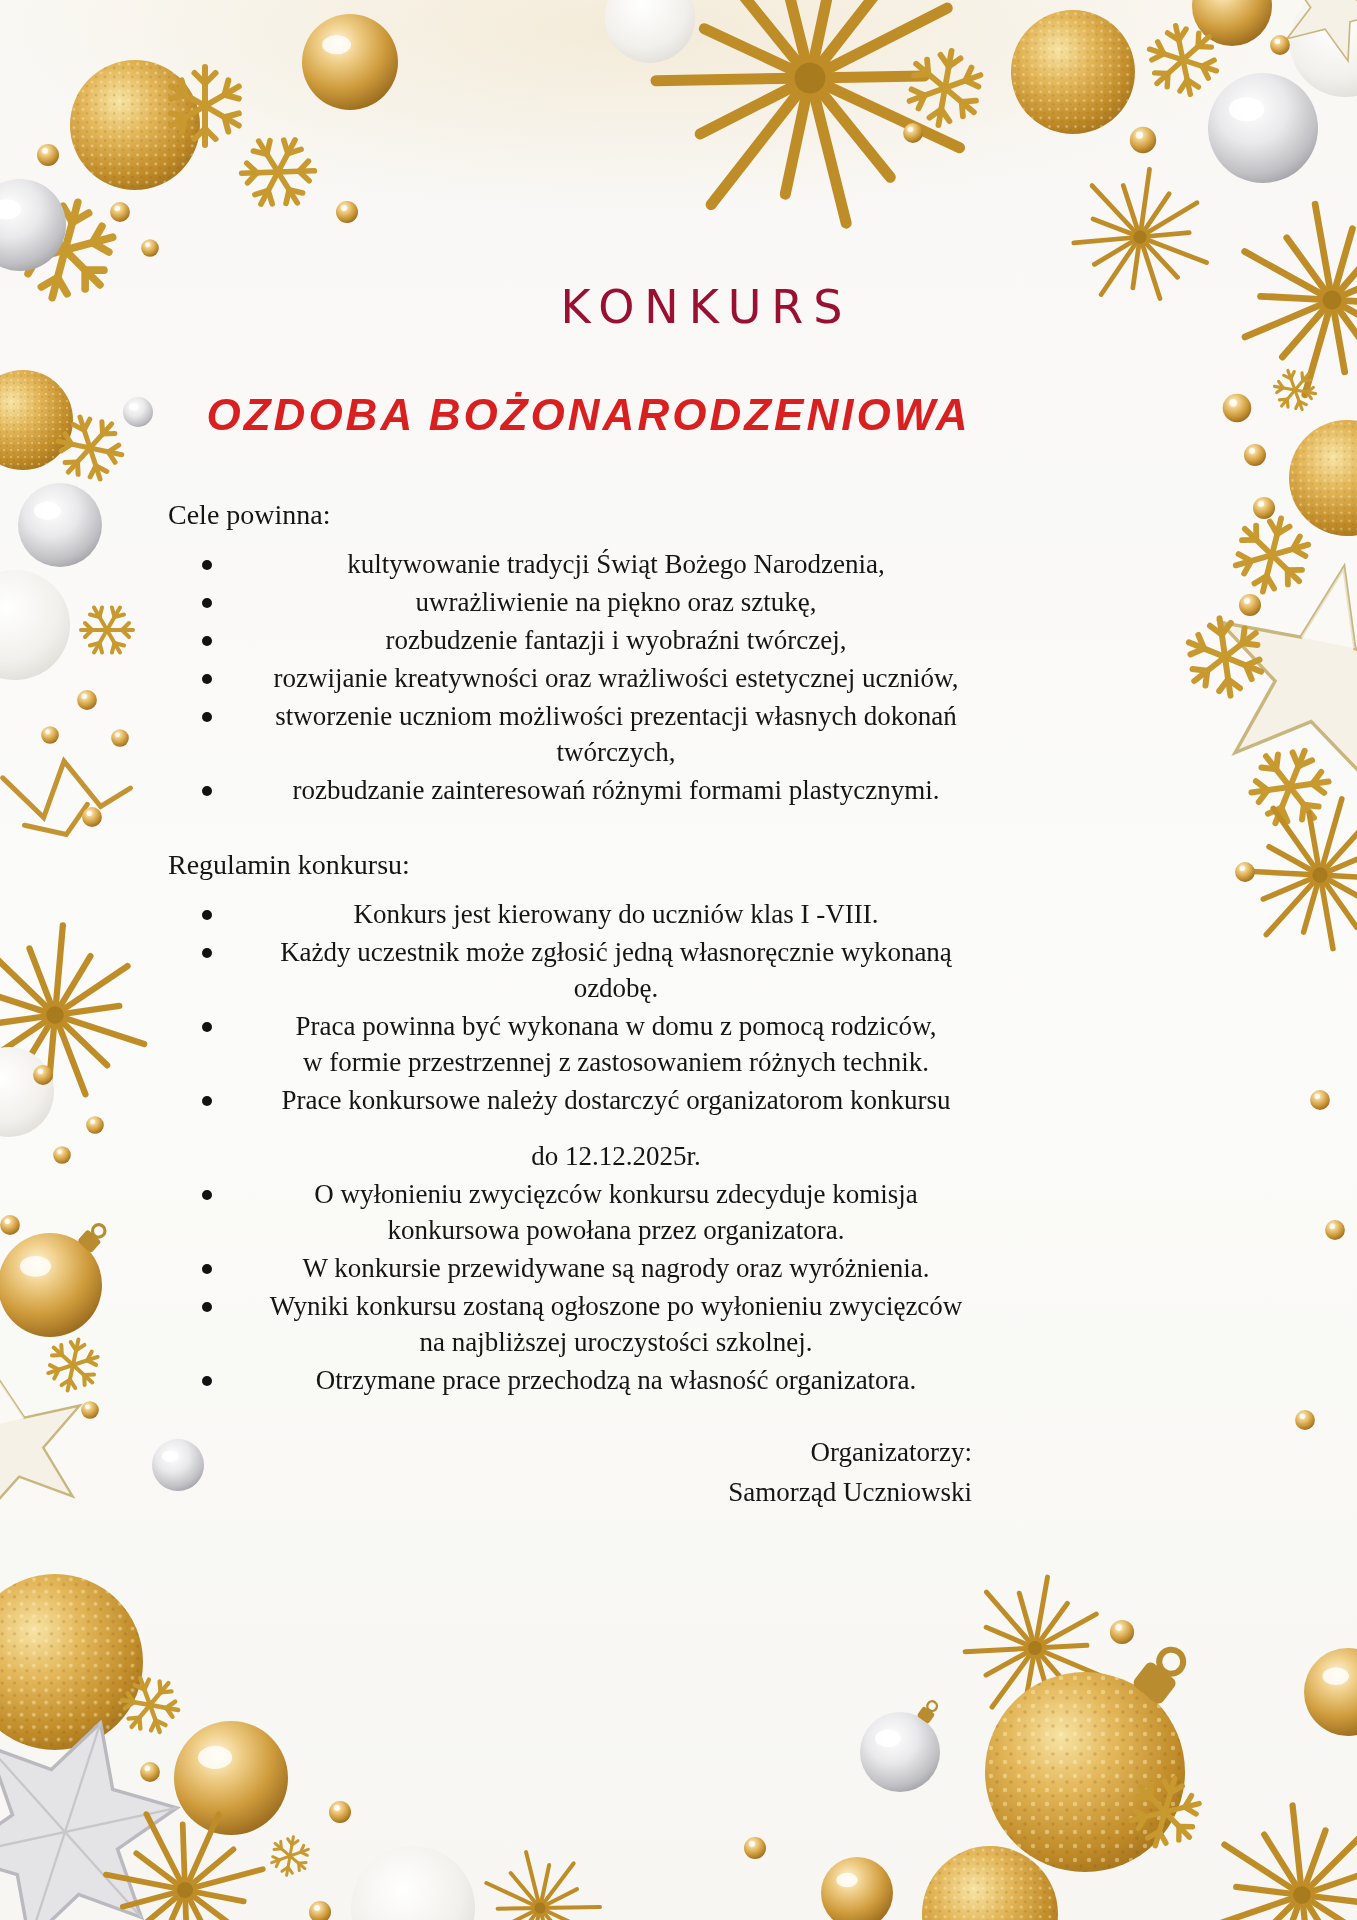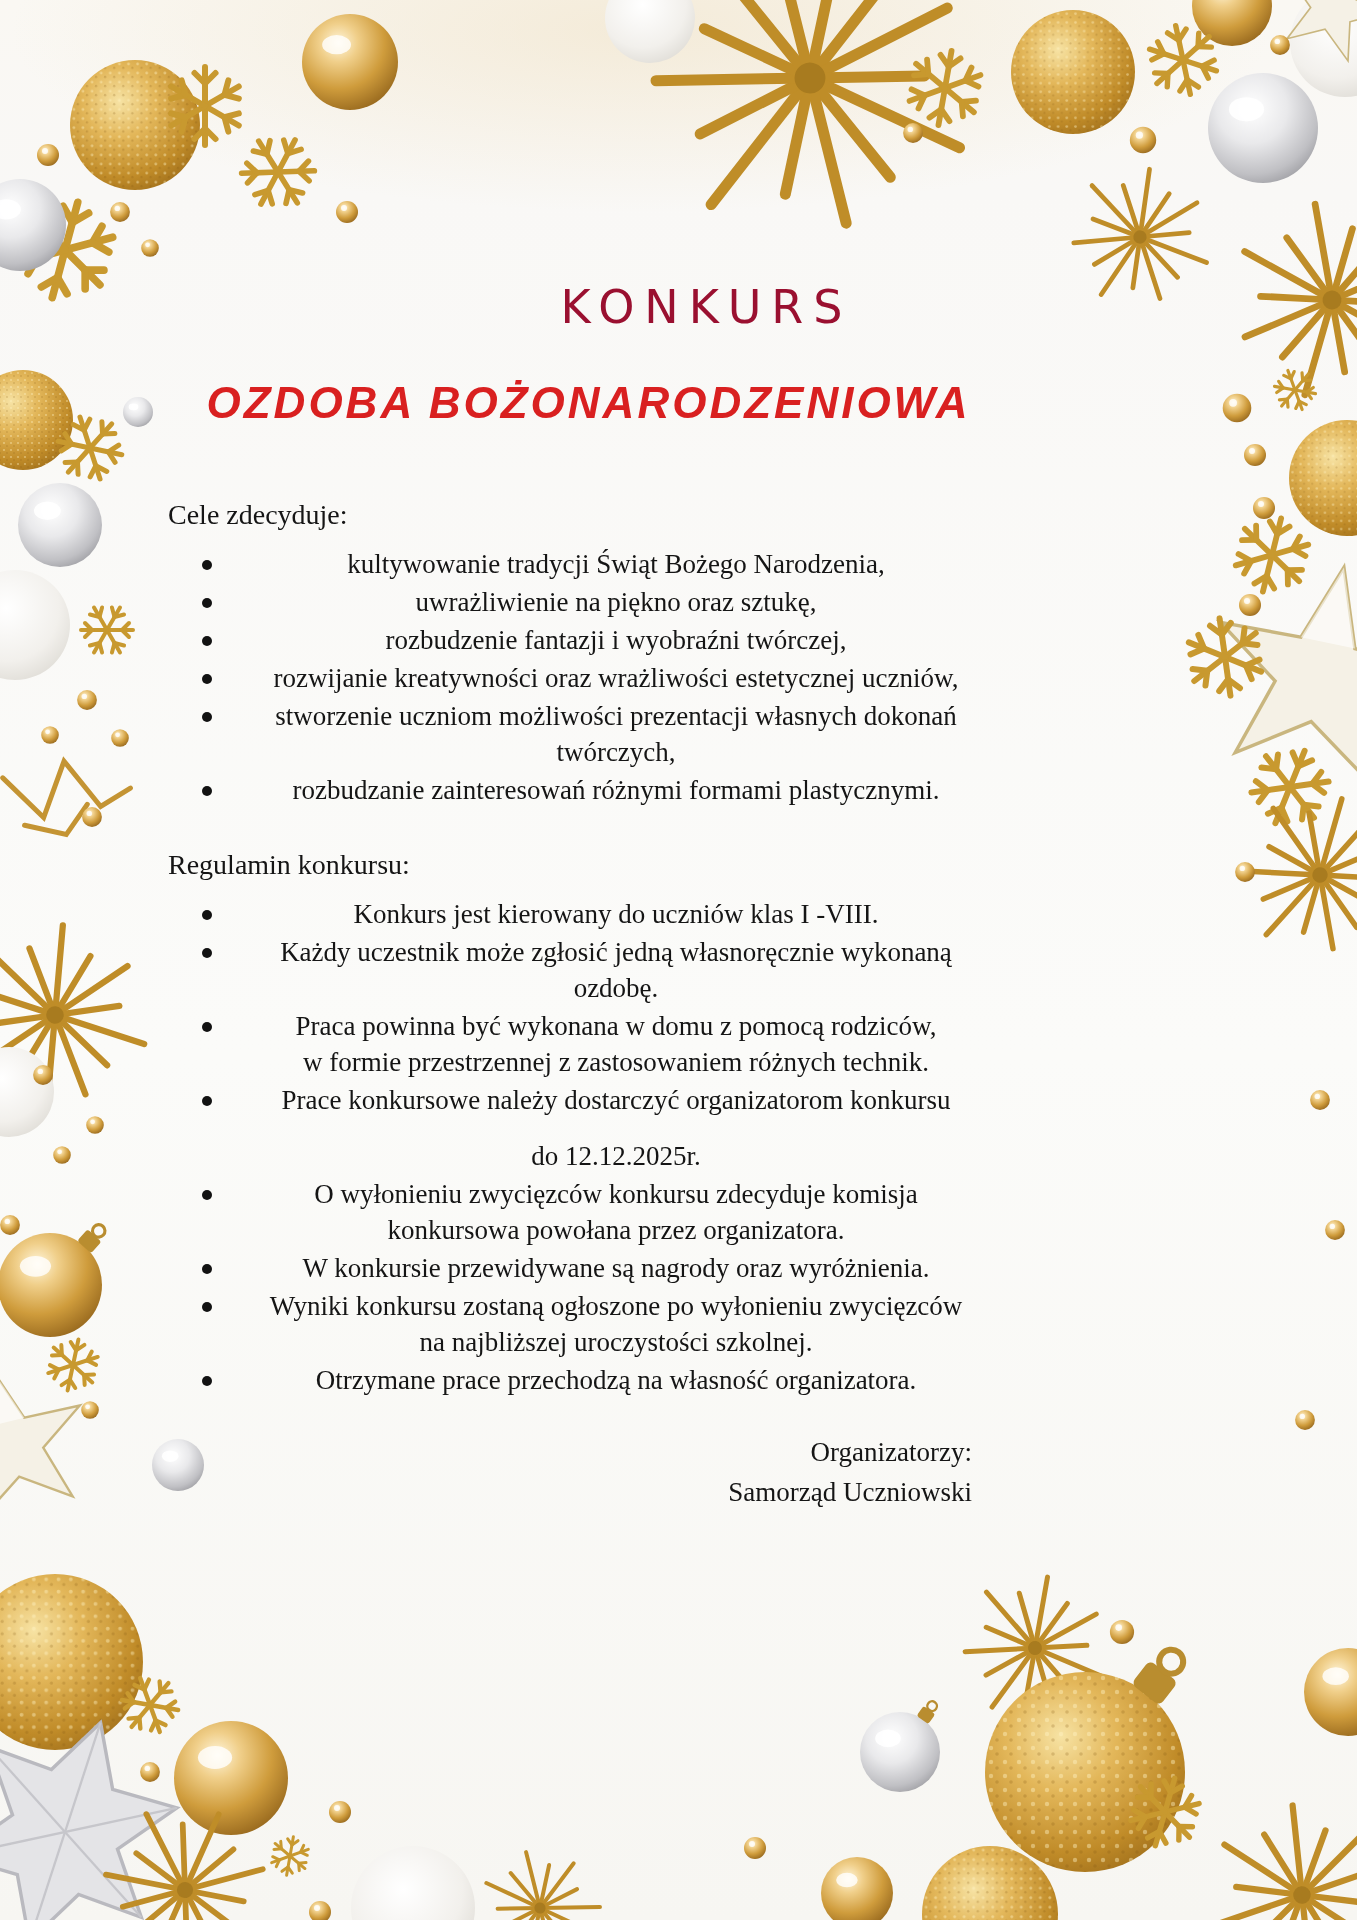--- a/index.html
+++ b/index.html
@@ -27,21 +27,21 @@
   .decor-layer{position:absolute;inset:0;}
   .title-wrap{position:absolute;top:280px;left:0;width:100%;text-align:center;}
   .title-wrap h1{
     margin:0;display:inline-block;position:relative;left:28px;
     font-family:"DejaVu Sans", sans-serif;
     font-size:46px;font-weight:500;letter-spacing:10px;
     color:var(--title_color);
   }
   .subtitle-wrap{position:absolute;top:378px;left:0;width:100%;text-align:center;}
   .subtitle-wrap h2{
-    margin:0;display:inline-block;position:relative;left:-90px;
+    margin:12px;display:inline-block;position:relative;left:-90px;
     font-family:"Liberation Sans", sans-serif;
     font-style:italic;font-weight:700;
     font-size:44px;letter-spacing:3px;
     color:var(--subtitle_color);
   }
   .content{position:absolute;top:498px;left:168px;width:830px;}
   .section-heading{margin:0 0 14px 0;font-size:28px;line-height:34px;}
   .section-heading.reg{margin-top:0;}
   ul.bullets{list-style:none;margin:0;padding:0;}
   ul.bullets.cele{margin-bottom:40px;}
@@ -286,21 +286,21 @@
 
   <div class="title-wrap">
     <h1><span>KONKURS</span></h1>
   </div>
   <div class="subtitle-wrap">
     <h2><span>OZDOBA BOŻONARODZENIOWA</span></h2>
   </div>
 
   <div class="content">
 
-    <p class="section-heading">Cele zdecyduje:</p>
+    <p class="section-heading">Cele powinna:</p>
     <ul class="bullets cele">
       <li>kultywowanie tradycji Świąt Bożego Narodzenia,</li>
       <li>uwrażliwienie na piękno oraz sztukę,</li>
       <li>rozbudzenie fantazji i wyobraźni twórczej,</li>
       <li>rozwijanie kreatywności oraz wrażliwości estetycznej uczniów,</li>
       <li>stworzenie uczniom możliwości prezentacji własnych dokonań
 twórczych,</li>
       <li>rozbudzanie zainteresowań różnymi formami plastycznymi.</li>
     </ul>
 

